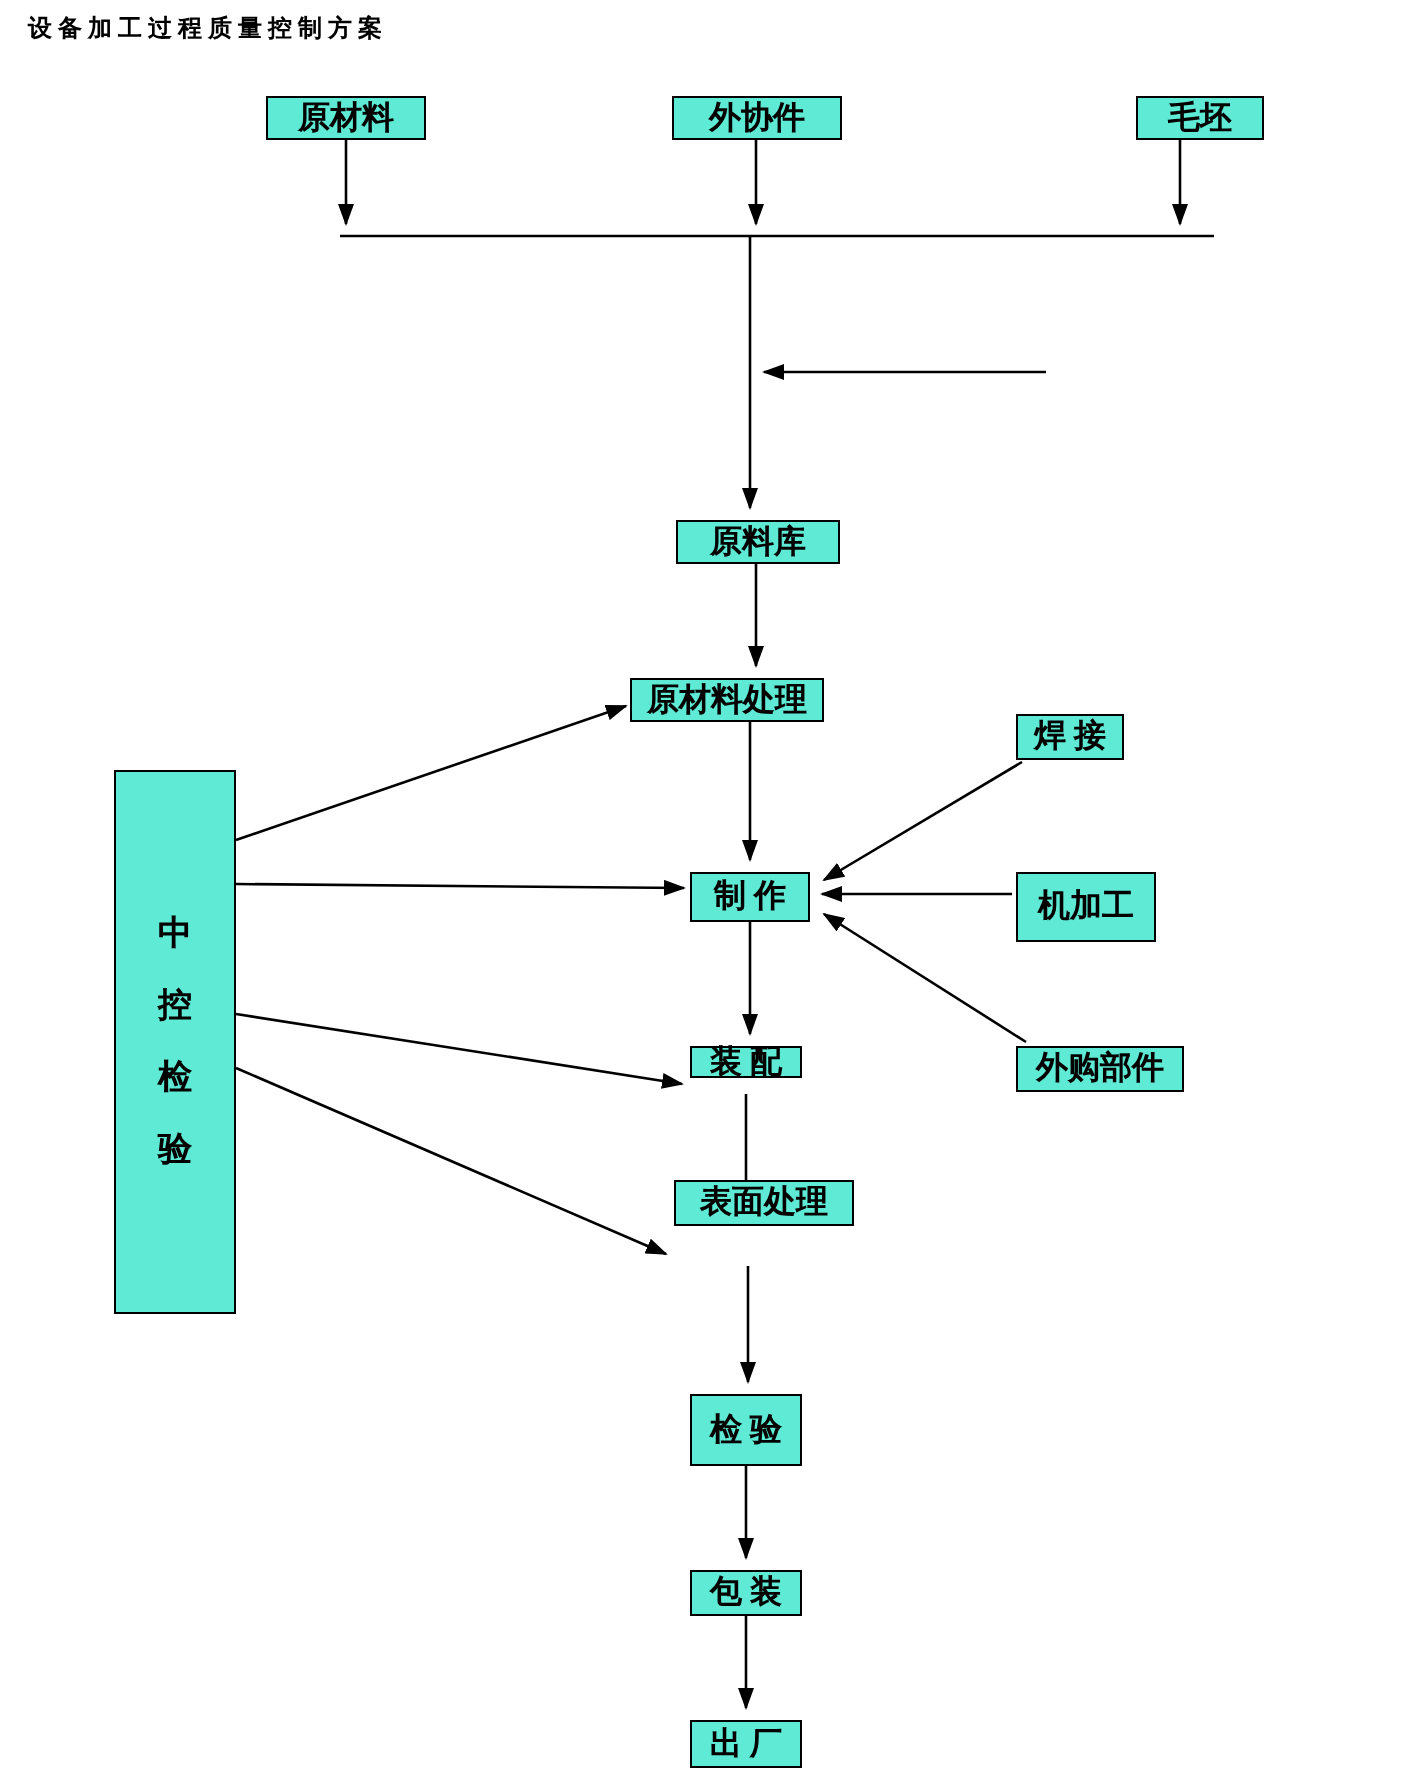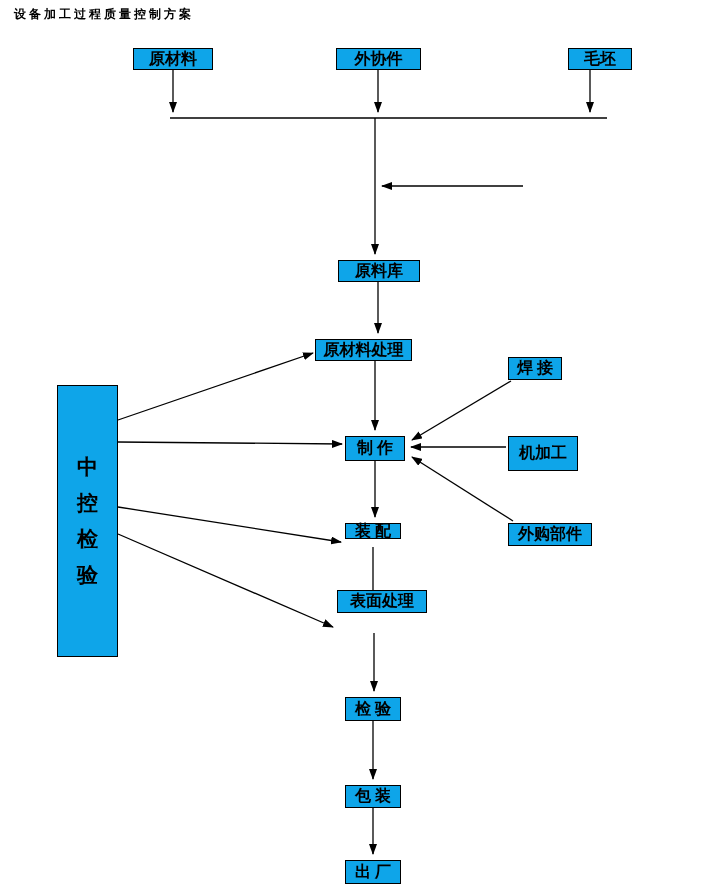--- a/index.html
+++ b/index.html
@@ -28,33 +28,33 @@
     position: absolute;
     left: 0;
     top: 0;
     z-index: 0;
     pointer-events: none;
   }
   .node {
     position: absolute;
     box-sizing: border-box;
     border: 1px solid #000000;
-    background: #0ea5e9;
+    background: #5eead4;
     display: flex;
     align-items: center;
     justify-content: center;
     font-size: 16px;
     font-weight: bold;
     white-space: nowrap;
     z-index: 1;
   }
   .vtext {
     width: 1.15em;
     line-height: 36px;
-    font-size: 21px;
+    font-size: 17px;
     text-align: center;
     word-break: break-all;
     white-space: normal;
   }
 </style>
 </head>
 <body>
 
 <div class="page">
 
@@ -110,19 +110,19 @@
   <div class="node" style="left:508px;top:523px;width:84px;height:23px">外购部件</div>
 
   <div class="node" style="left:57px;top:385px;width:61px;height:272px">
     <span class="vtext">中控检验</span>
   </div>
 
   <div class="node" style="left:345px;top:523px;width:56px;height:16px">装 配</div>
 
   <div class="node" style="left:337px;top:590px;width:90px;height:23px">表面处理</div>
 
-  <div class="node" style="left:345px;top:697px;width:56px;height:24px">检 验</div>
+  <div class="node" style="left:345px;top:697px;width:56px;height:36px">检 验</div>
 
   <div class="node" style="left:345px;top:785px;width:56px;height:23px">包 装</div>
 
   <div class="node" style="left:345px;top:860px;width:56px;height:24px">出 厂</div>
 
 </div>
 
 </body></html>

